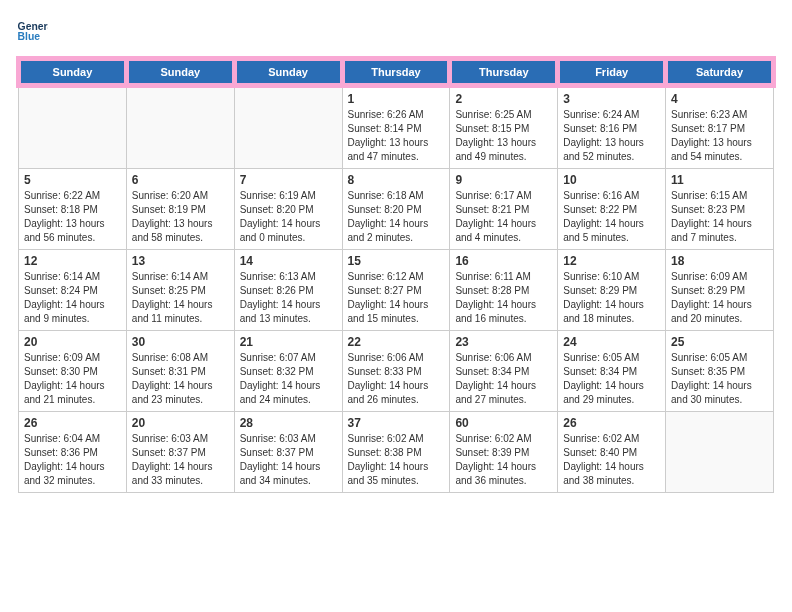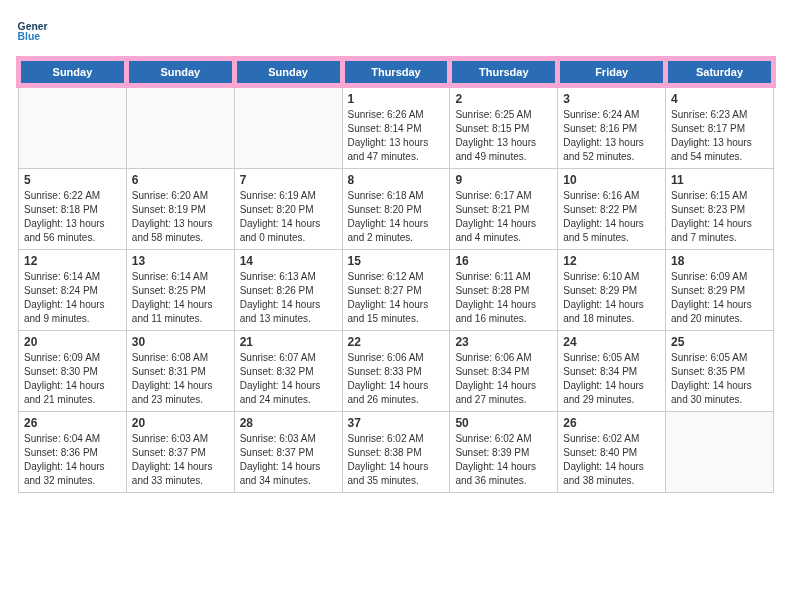--- a/index.html
+++ b/index.html
@@ -239,21 +239,21 @@
         </td>
         <td>
           <div class="day-number">28</div>
           <div class="day-info">Sunrise: 6:03 AM<br>Sunset: 8:37 PM<br>Daylight: 14 hours<br>and 34 minutes.</div>
         </td>
         <td>
           <div class="day-number">37</div>
           <div class="day-info">Sunrise: 6:02 AM<br>Sunset: 8:38 PM<br>Daylight: 14 hours<br>and 35 minutes.</div>
         </td>
         <td>
-          <div class="day-number">50</div>
+          <div class="day-number">60</div>
           <div class="day-info">Sunrise: 6:02 AM<br>Sunset: 8:39 PM<br>Daylight: 14 hours<br>and 36 minutes.</div>
         </td>
         <td>
           <div class="day-number">26</div>
           <div class="day-info">Sunrise: 6:02 AM<br>Sunset: 8:40 PM<br>Daylight: 14 hours<br>and 38 minutes.</div>
         </td>
         <td class="empty"></td>
       </tr>
     </tbody>
 </table>

